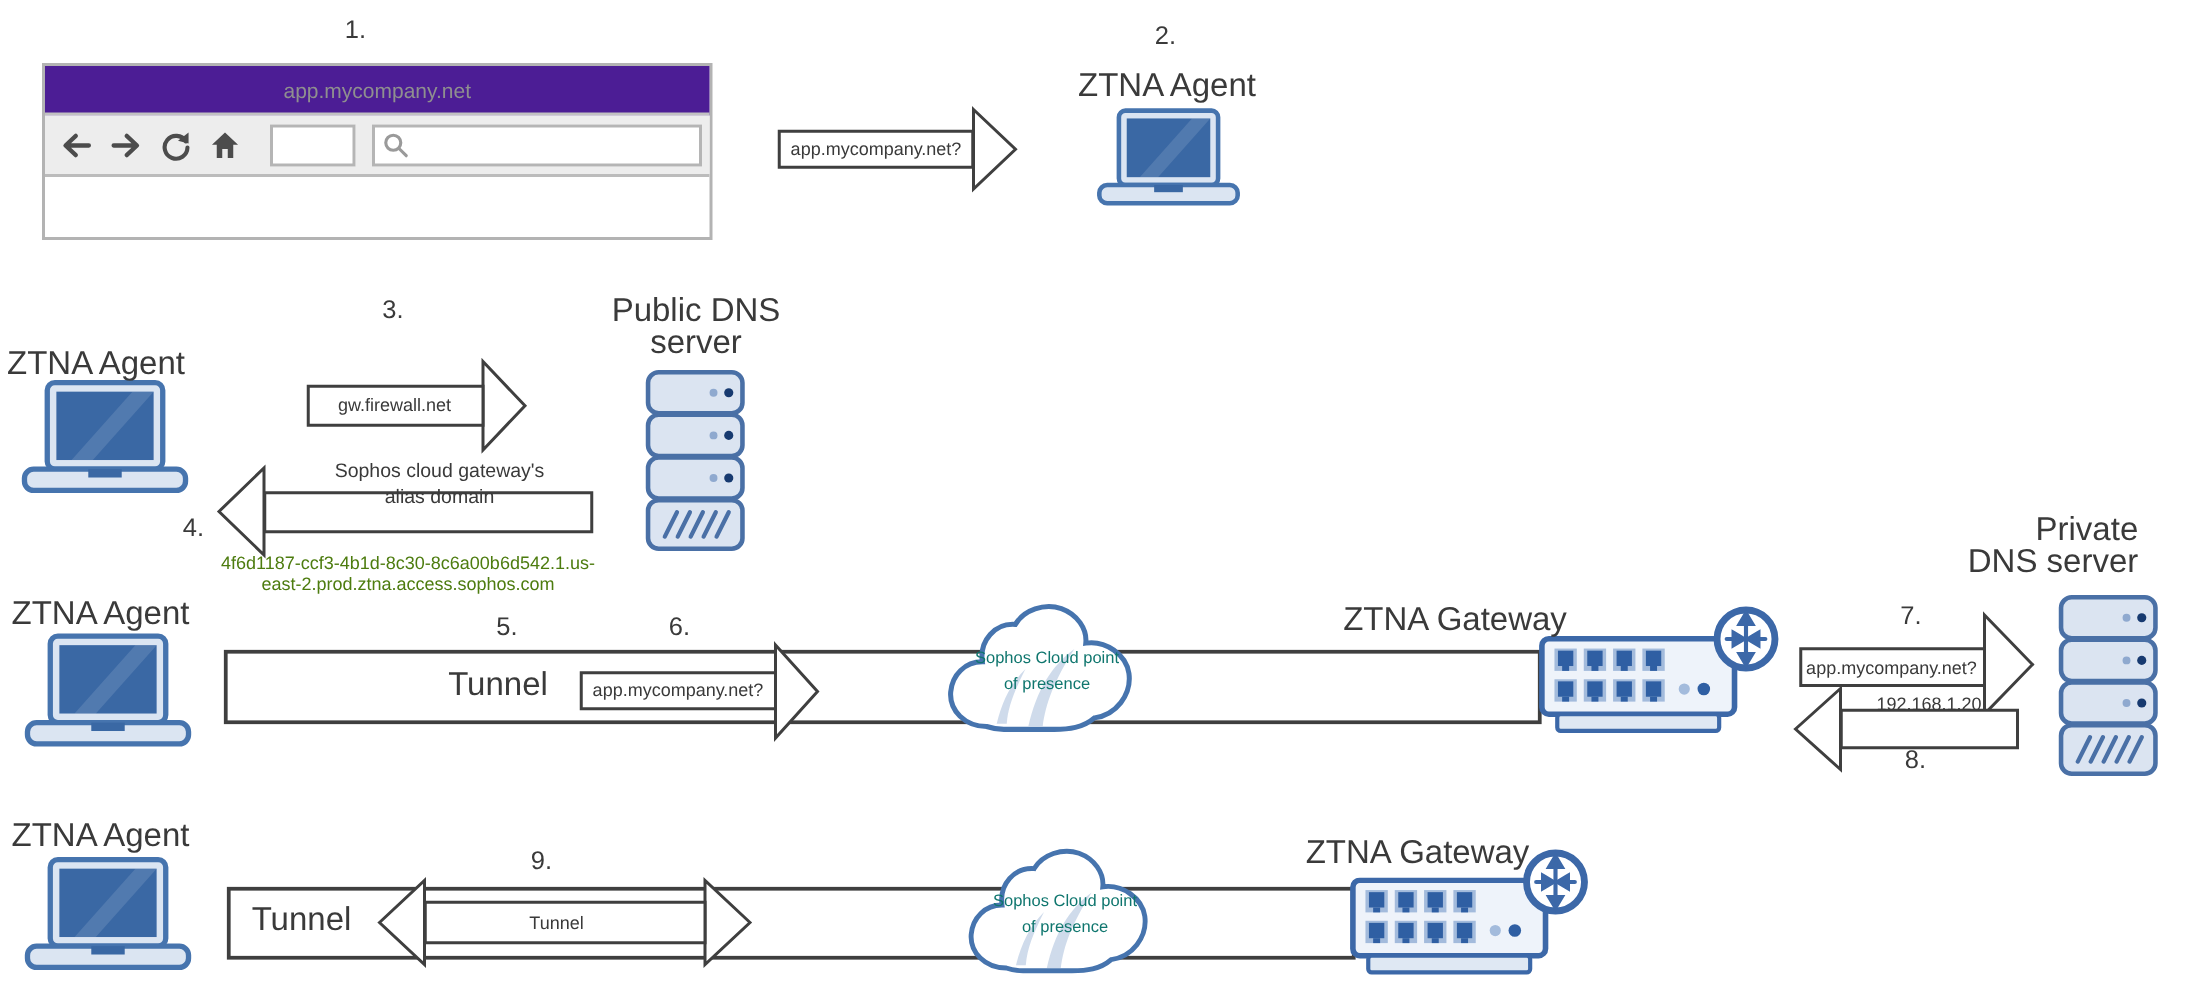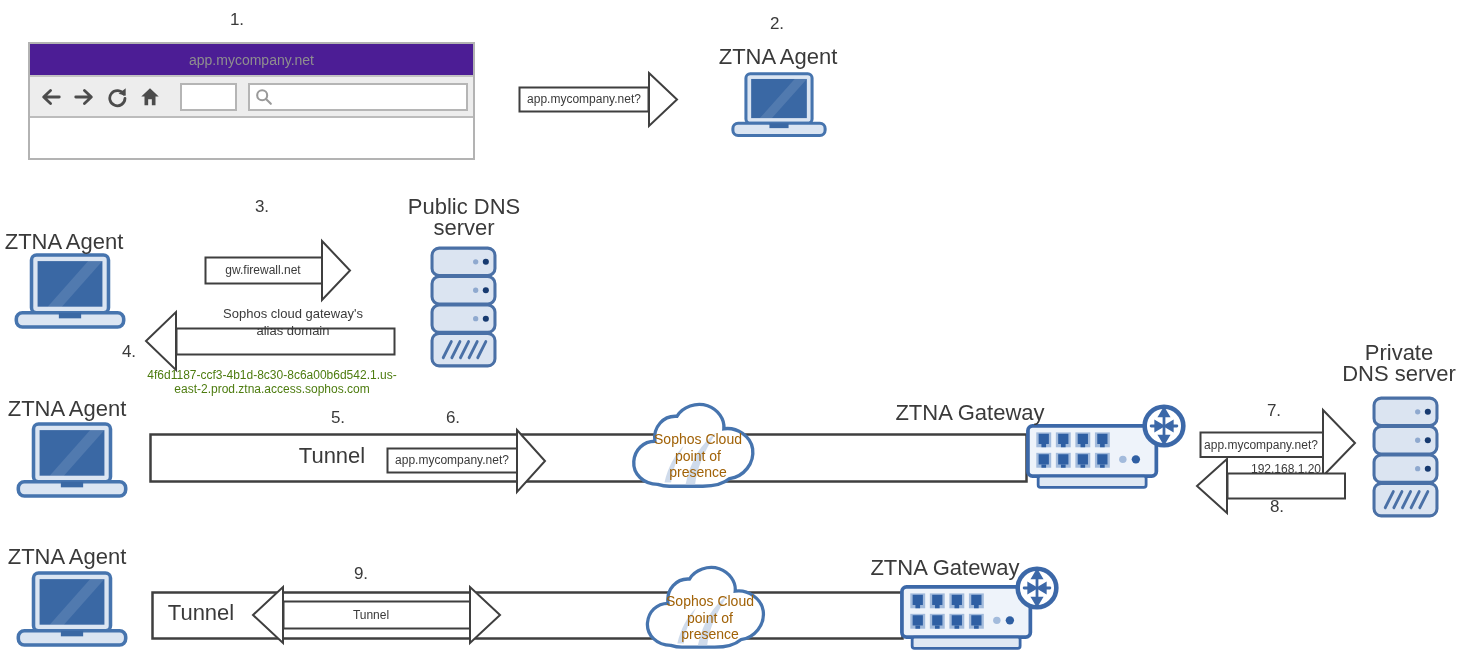--- a/index.html
+++ b/index.html
@@ -19,21 +19,21 @@
   .b-title{height:31px;background:#4c1d95;border-bottom:2px solid #c2c2c2;display:flex;
            align-items:center;justify-content:center;font-size:14px;color:#8f8f8f;}
   .b-toolbar{height:41px;background:#ededed;border-bottom:2px solid #bcbcbc;display:flex;
              align-items:center;padding-left:10px;box-sizing:border-box;}
   .tb-icon{width:22px;height:22px;margin-right:11px;flex:0 0 auto;}
   .tb-box{height:28px;background:#fff;border:2px solid #b5b5b5;box-sizing:border-box;}
   .box-sm{width:57px;margin-left:8px;}
   .box-search{width:220px;margin-left:11px;display:flex;align-items:center;padding-left:4px;}
   .cloud{position:absolute;z-index:2;}
   .cloud .ctext{position:absolute;left:50%;transform:translateX(-50%);text-align:center;
-                font-size:14px;line-height:16.5px;color:#a16207;width:104px;z-index:3;}
+                font-size:11px;line-height:16.5px;color:#0f766e;width:104px;z-index:3;}
   .icon-abs{position:absolute;z-index:2;}
   .badge{position:absolute;z-index:4;}
 </style>
 </head>
 <body>
 
 <div class="canvas">
 
   <svg class="shapes" width="1470" height="664" viewBox="0 0 1470 664">
 
@@ -100,21 +100,21 @@
   <div class="lbl num" style="left:453px;top:408px;">6.</div>
   <div class="lbl num" style="left:1274px;top:401px;">7.</div>
   <div class="lbl num" style="left:1277px;top:497px;">8.</div>
   <div class="lbl num" style="left:361px;top:564px;">9.</div>
 
   <div class="lbl name" style="left:778px;top:44px;">ZTNA Agent</div>
   <div class="lbl name" style="left:64px;top:229px;">ZTNA Agent</div>
   <div class="lbl name" style="left:67px;top:396px;">ZTNA Agent</div>
   <div class="lbl name" style="left:67px;top:544px;">ZTNA Agent</div>
   <div class="lbl name wrap" style="left:464px;top:196px;width:120px;line-height:21px;">Public DNS server</div>
-  <div class="lbl name wrap" style="left:1399px;top:342px;width:115px;line-height:21px;">Private DNS server</div>
+  <div class="lbl name wrap" style="left:1368px;top:342px;width:115px;line-height:21px;text-align:right;">Private DNS server</div>
   <div class="lbl name" style="left:970px;top:400px;">ZTNA Gateway</div>
   <div class="lbl name" style="left:945px;top:555px;">ZTNA Gateway</div>
   <div class="lbl name" style="left:332px;top:443px;">Tunnel</div>
   <div class="lbl name" style="left:201px;top:600px;">Tunnel</div>
 
   <div class="lbl msg" style="left:584px;top:92px;">app.mycompany.net?</div>
   <div class="lbl msg" style="left:263px;top:263px;">gw.firewall.net</div>
   <div class="lbl small wrap" style="left:293px;top:292px;width:165px;margin-top:14px;">Sophos cloud gateway's alias domain</div>
   <div class="lbl alias wrap" style="left:272px;top:368px;width:272px;">4f6d1187-ccf3-4b1d-8c30-8c6a00b6d542.1.us-east-2.prod.ztna.access.sophos.com</div>
   <div class="lbl msg" style="left:452px;top:453px;">app.mycompany.net?</div>

